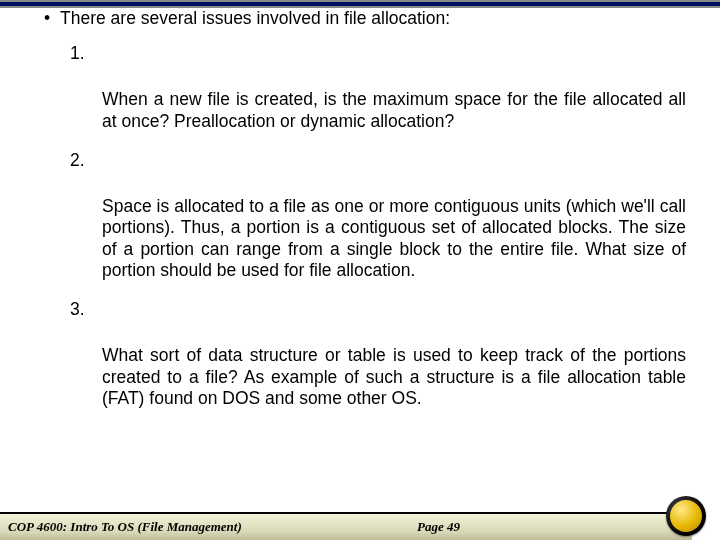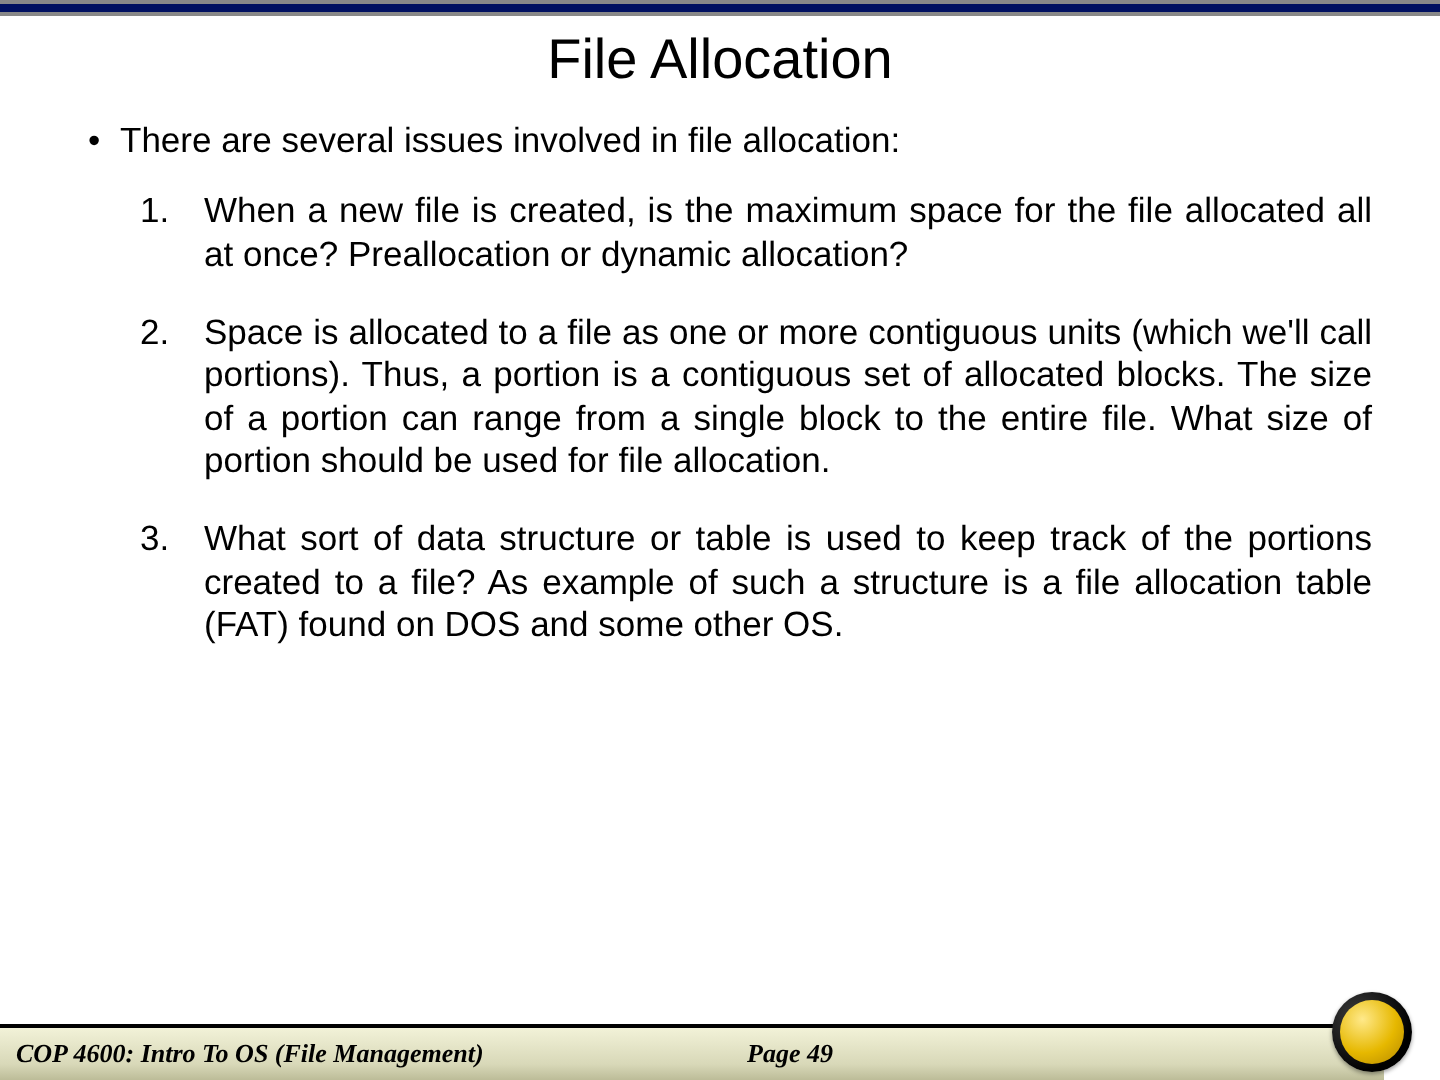--- a/index.html
+++ b/index.html
@@ -32,39 +32,39 @@
     font-family: Arial, Helvetica, sans-serif;
     font-size: 17.5px;
     line-height: 1.22;
     color: #000;
   }
   .bullet-row { display: flex; margin-bottom: 14px; }
   .bullet-dot { width: 16px; flex-shrink: 0; }
   .bullet-text { flex: 1; }
   .num-row { display: flex; margin: 0 0 18px 26px; text-align: justify; }
   .num-label { width: 32px; flex-shrink: 0; }
-  .num-text { flex: 1; }
+  .num-text { flex: 1; margin-top: 46px; }
   .footer {
     position: absolute;
     bottom: 0;
     left: 0;
     width: 692px;
     height: 28px;
     border-top: 2px solid #000;
     background: linear-gradient(#f2f2d8, #d8d8b8 70%, #bcbc98);
     display: flex;
     align-items: center;
     font-family: Georgia, "Times New Roman", serif;
     font-size: 13px;
     font-style: italic;
     font-weight: bold;
     color: #000;
   }
   .footer-left { padding-left: 8px; flex: 0 0 330px; }
-  .footer-center { flex: 0 0 130px; text-align: center; }
+  .footer-center { flex: 0 0 130px; text-align: right; }
   .footer-right { flex: 1; text-align: left; padding-left: 18px; }
   .logo-wrap {
     position: absolute;
     right: 10px;
     bottom: 0px;
     width: 44px;
     height: 44px;
   }
   .logo-outer {
     width: 40px; height: 40px;
@@ -80,21 +80,20 @@
     border-radius: 50%;
     background: radial-gradient(circle at 35% 30%, #ffe98a, #e6b800 55%, #b38600);
   }
 </style>
 </head>
 <body>
 
 <div class="slide">
   <div class="top-bar"></div>
 
-  <div class="title">File Allocation</div>
 
   <div class="body">
 
     <div class="bullet-row">
       <div class="bullet-dot">•</div>
       <div class="bullet-text">There are several issues involved in file allocation:</div>
     </div>
 
     <div class="num-row">
       <div class="num-label">1.</div>

